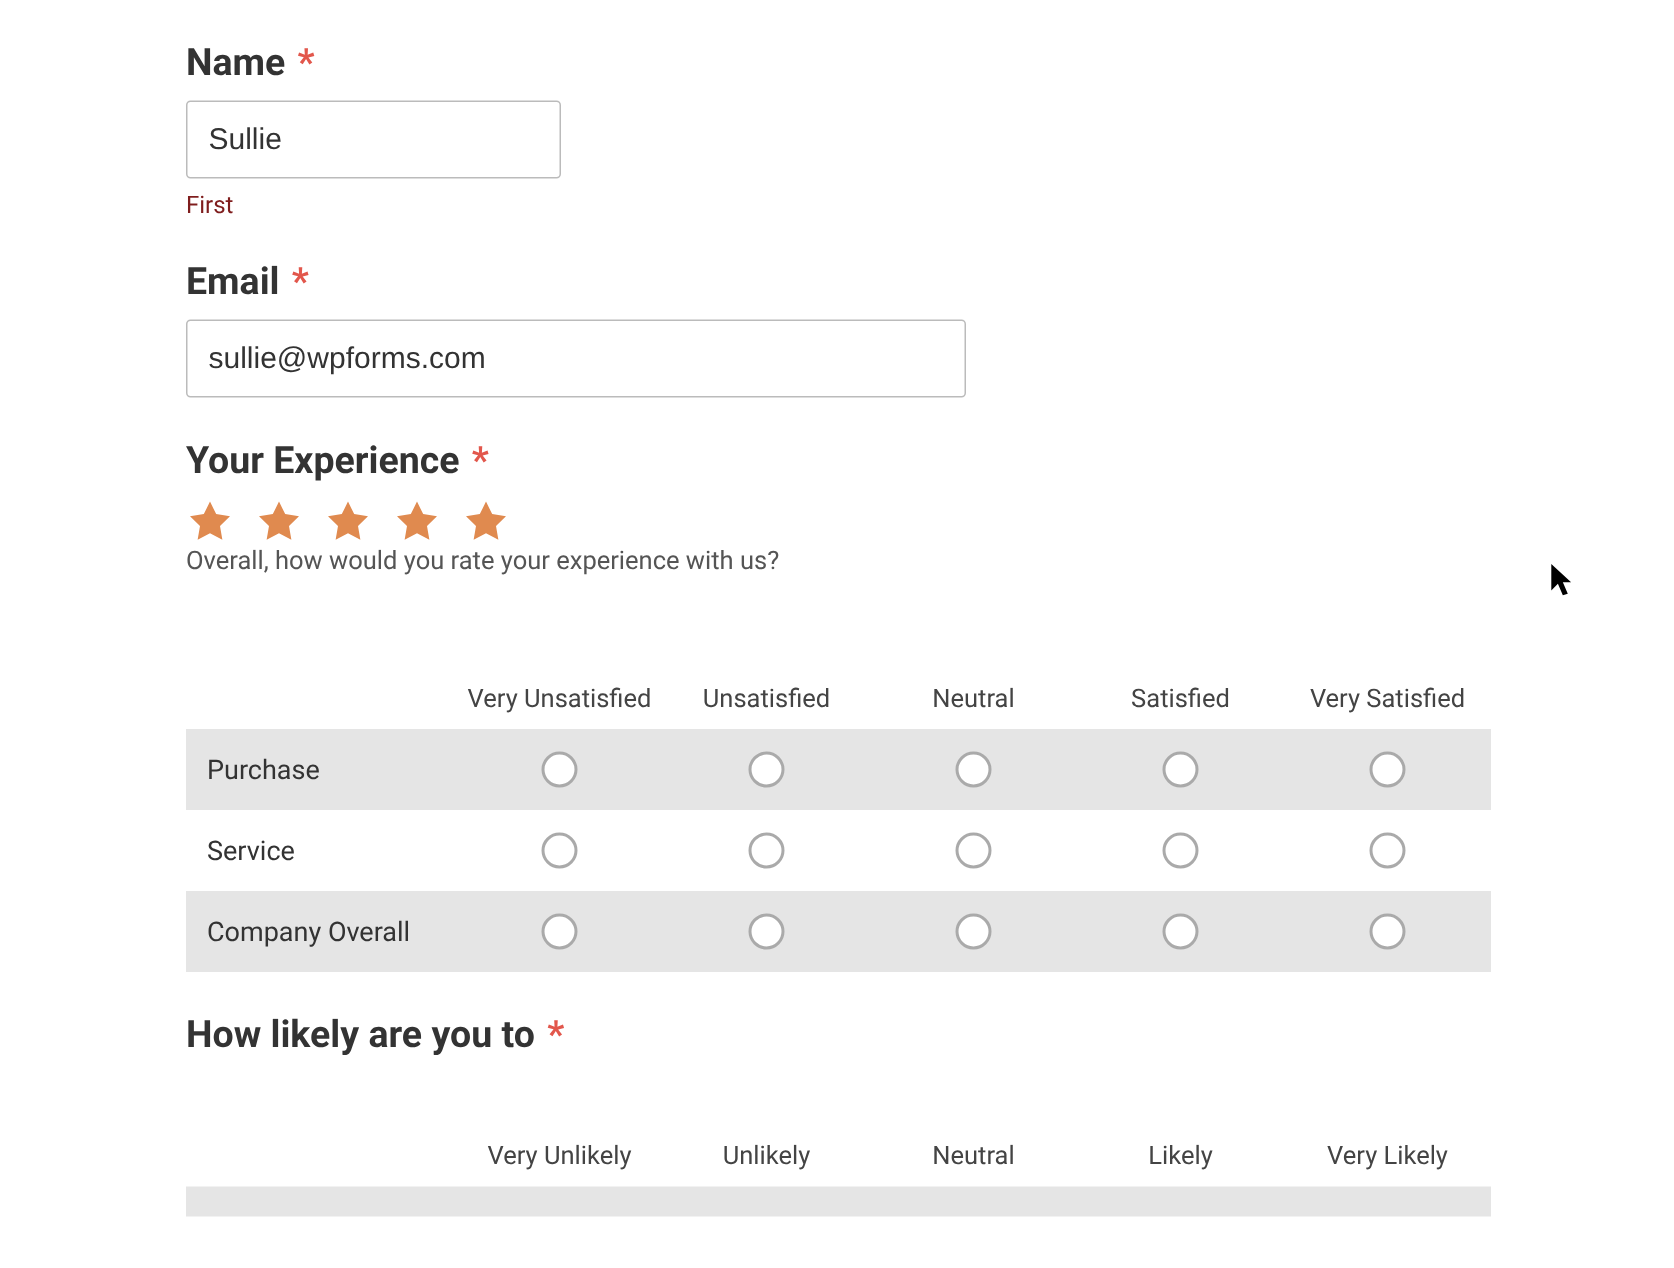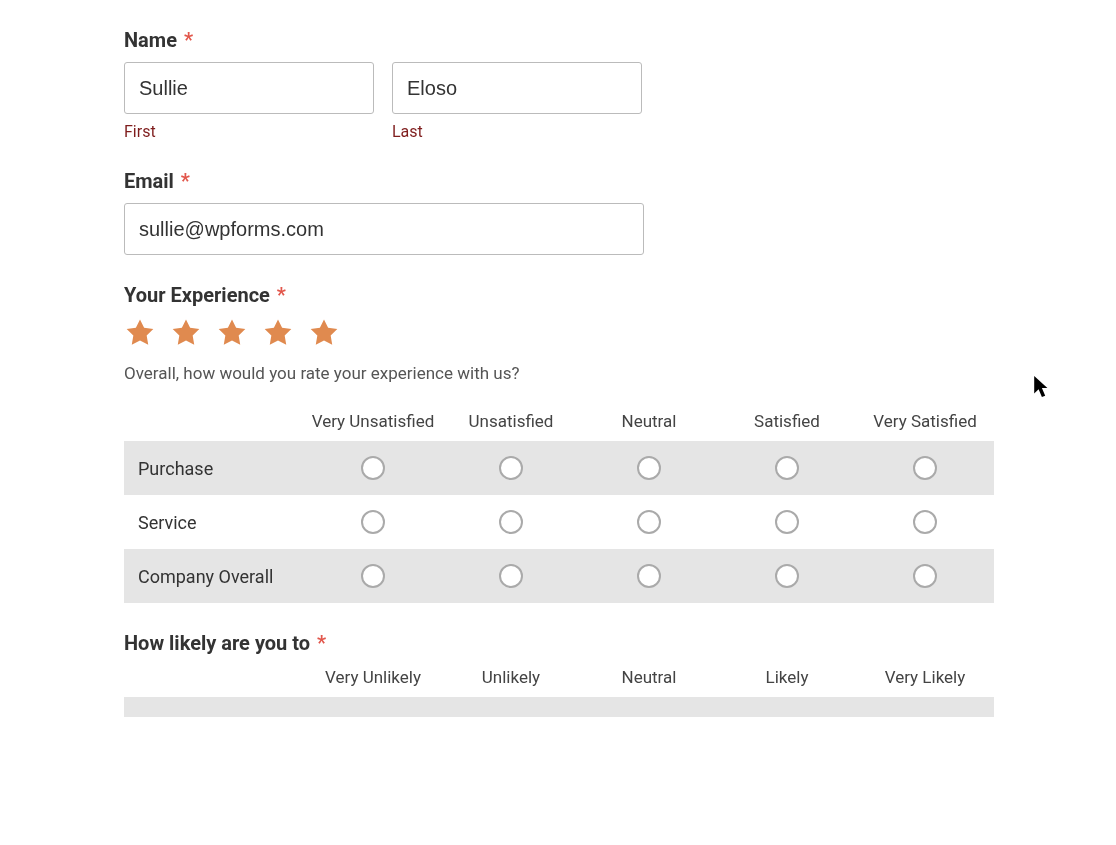--- a/index.html
+++ b/index.html
@@ -13,21 +13,21 @@
     overflow: hidden;
     position: relative;
   }
   .form {
     padding: 28px 0 0 124px;
     width: 996px;
   }
   .field { margin-bottom: 28px; }
   .label {
     font-weight: 700;
-    font-size: 20px;
+    font-size: 25px;
     color: #333;
     margin-bottom: 10px;
   }
   .req { color: #e2574c; margin-left: 2px; }
   .name-row { display: flex; gap: 18px; }
   .name-col { width: 250px; }
   .text-input {
     width: 100%;
     height: 52px;
     border: 1px solid #bbb;
@@ -41,34 +41,34 @@
     font-size: 16px;
     color: #7f1d1d;
     margin-top: 8px;
   }
   .email-input { width: 520px; }
   .stars { display: flex; gap: 14px; margin-top: 6px; }
   .star svg { width: 32px; height: 32px; display: block; }
   .desc {
     font-size: 17px;
     color: #555;
-    margin-top: 14px;
   }
   .matrix { width: 870px; margin-top: 12px; }
   .matrix-head {
     display: grid;
     grid-template-columns: 180px repeat(5, 1fr);
     align-items: end;
     padding-bottom: 10px;
   }
   .matrix-head-cell {
     text-align: center;
     font-size: 17px;
     color: #444;
     padding: 0 4px;
+    margin-top: 44px;
   }
   .matrix-row {
     display: grid;
     grid-template-columns: 180px repeat(5, 1fr);
     align-items: center;
     min-height: 54px;
   }
   .matrix-row.alt { background: #e5e5e5; }
   .matrix-row-label {
     font-size: 18px;
@@ -100,24 +100,20 @@
   <div class="field">
     <div class="label">
       <span>Name</span>
       <span class="req">*</span>
     </div>
     <div class="name-row">
       <div class="name-col">
         <input class="text-input" type="text" value="Sullie" style="">
         <div class="sublabel">First</div>
       </div>
-      <div class="name-col">
-        <input class="text-input" type="text" value="Eloso" style="">
-        <div class="sublabel">Last</div>
-      </div>
     </div>
   </div>
 
   <div class="field">
     <div class="label">
       <span>Email</span>
       <span class="req">*</span>
     </div>
     <input class="text-input email-input" type="text" value="sullie@wpforms.com" style="">
   </div>

